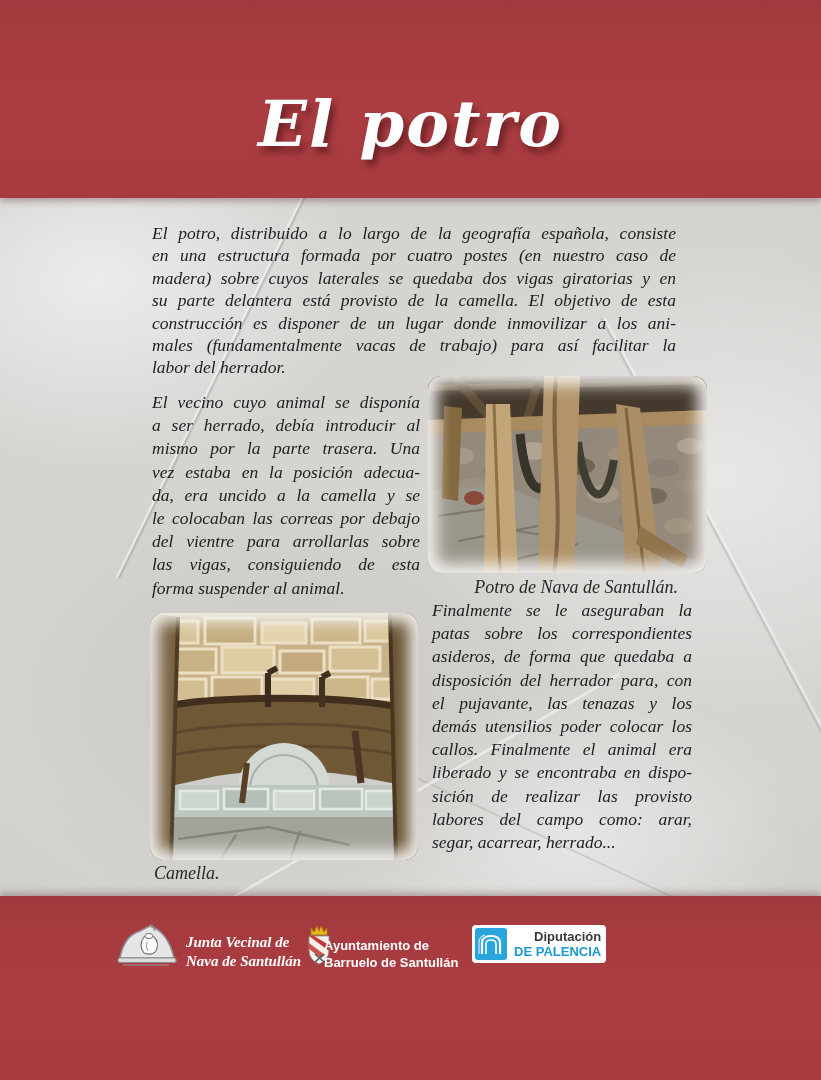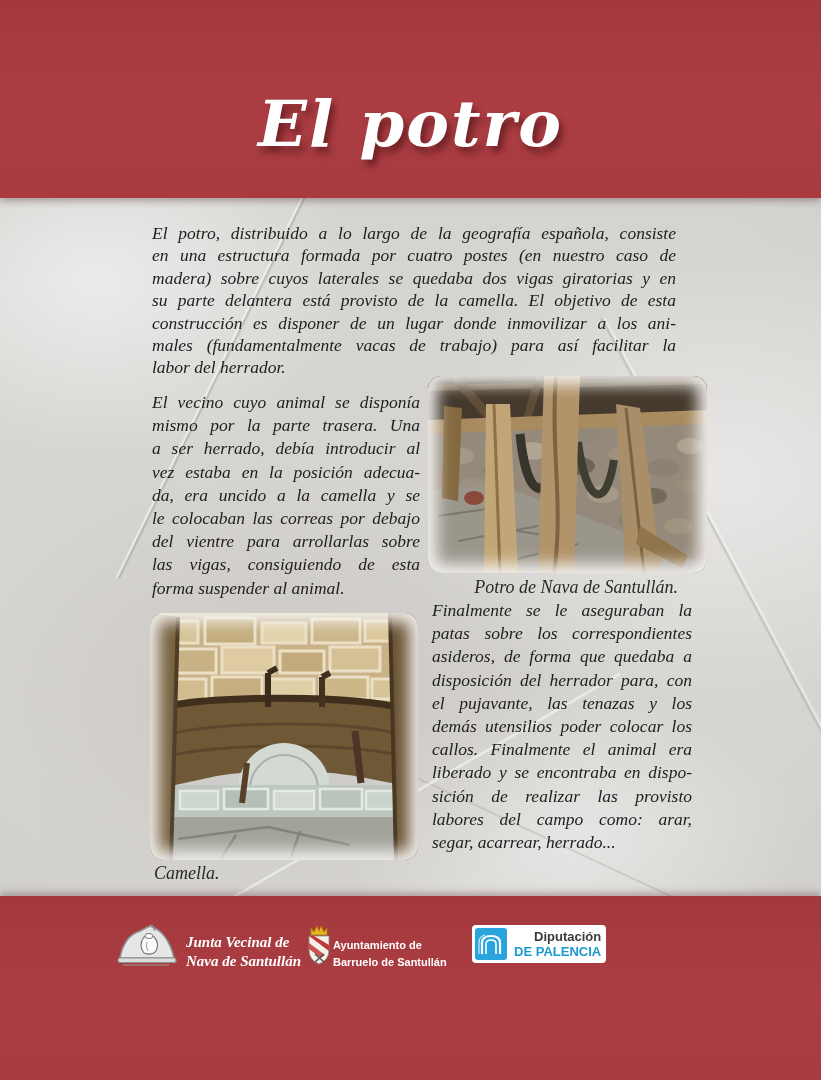--- a/index.html
+++ b/index.html
@@ -72,22 +72,22 @@
   }
   .cap1 { left:428px; top:577px; width:250px; text-align:right; }
   .cap2 { left:154px; top:863px; width:250px; text-align:left; }
 
   
   .flogo { position:absolute; z-index:4; }
   .junta-icon  { left:116px; top:922px; width:64px; height:46px; }
   .junta-text  { left:186px; top:933px; color:#fff; font-family:"Liberation Serif",serif;
                  font-style:italic; font-weight:bold; font-size:15px; line-height:19px; }
   .crest-icon  { left:306px; top:924px; width:26px; height:42px; }
-  .ayto-text   { left:333px; top:937px; color:#fff; font-family:"Liberation Sans",sans-serif;
-                 font-weight:bold; font-size:11px; line-height:17px; }
+  .ayto-text   { left:324px; top:937px; color:#fff; font-family:"Liberation Sans",sans-serif;
+                 font-weight:bold; font-size:13px; line-height:17px; }
   .dip-box     { left:472px; top:925px; width:134px; height:38px; background:#fff; border-radius:4px;
                  display:flex; align-items:center; padding:3px; box-sizing:border-box; }
   .dip-mark    { width:32px; height:32px; flex:0 0 32px; }
   .dip-words   { margin-left:7px; font-family:"Liberation Sans",sans-serif; font-weight:bold;
                  font-size:13px; line-height:15px; }
   .dip-l1 { color:#3b3b3b;padding-left:20px; }
   .dip-l2 { color:#1b9ad2; }
 </style>
 </head>
 <body>
@@ -104,22 +104,22 @@
       <div class="tline">El potro, distribuido a lo largo de la geografía española, consiste</div>
       <div class="tline">en una estructura formada por cuatro postes (en nuestro caso de</div>
       <div class="tline">madera) sobre cuyos laterales se quedaba dos vigas giratorias y en</div>
       <div class="tline">su parte delantera está provisto de la camella. El objetivo de esta</div>
       <div class="tline">construcción es disponer de un lugar donde inmovilizar a los ani-</div>
       <div class="tline">males (fundamentalmente vacas de trabajo) para así facilitar la</div>
       <div class="tline last">labor del herrador.</div>
     </div>
   <div class="para p2">
       <div class="tline">El vecino cuyo animal se disponía</div>
+      <div class="tline">a ser herrado, debía introducir al</div>
       <div class="tline">mismo por la parte trasera. Una</div>
-      <div class="tline">a ser herrado, debía introducir al</div>
       <div class="tline">vez estaba en la posición adecua-</div>
       <div class="tline">da, era uncido a la camella y se</div>
       <div class="tline">le colocaban las correas por debajo</div>
       <div class="tline">del vientre para arrollarlas sobre</div>
       <div class="tline">las vigas, consiguiendo de esta</div>
       <div class="tline last">forma suspender al animal.</div>
     </div>
   <div class="para p3">
       <div class="tline">Finalmente se le aseguraban la</div>
       <div class="tline">patas sobre los correspondientes</div>

